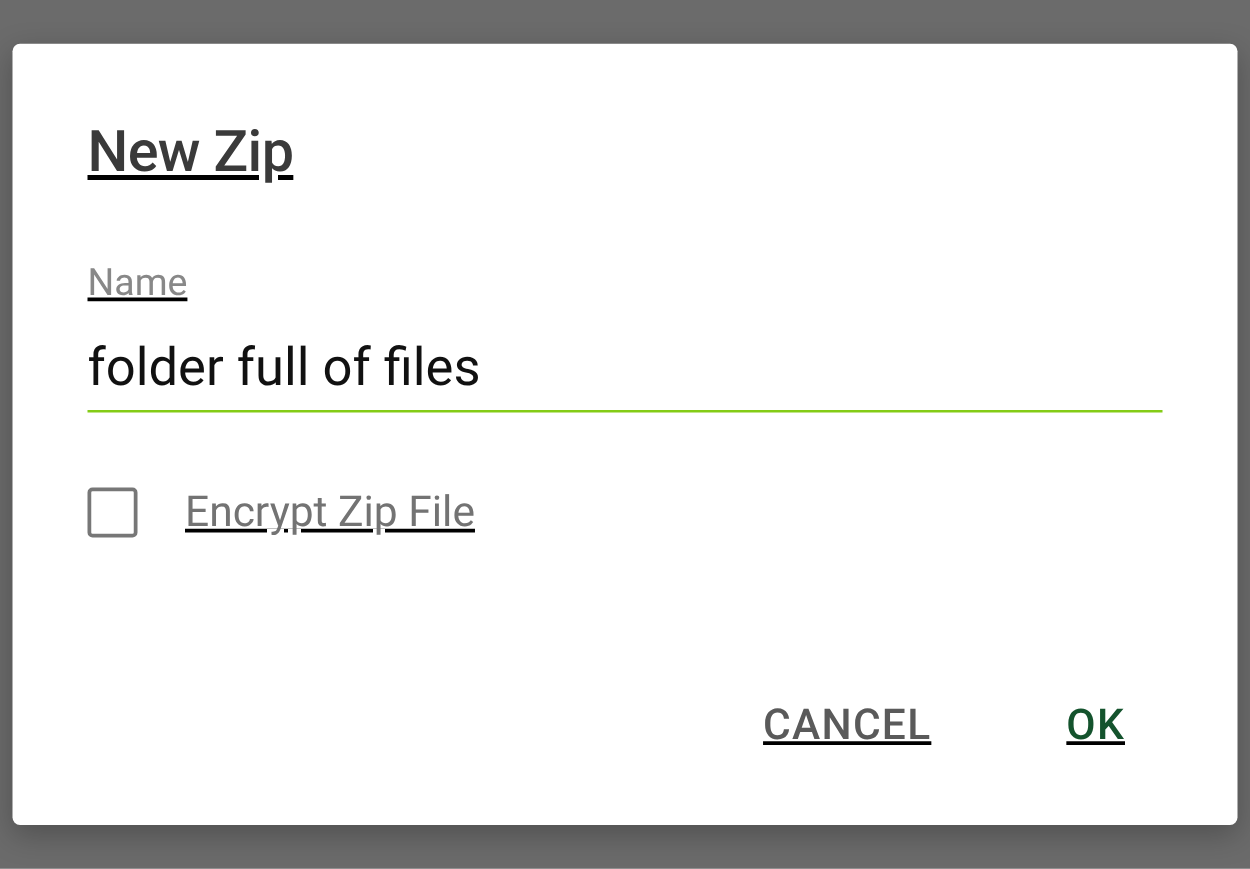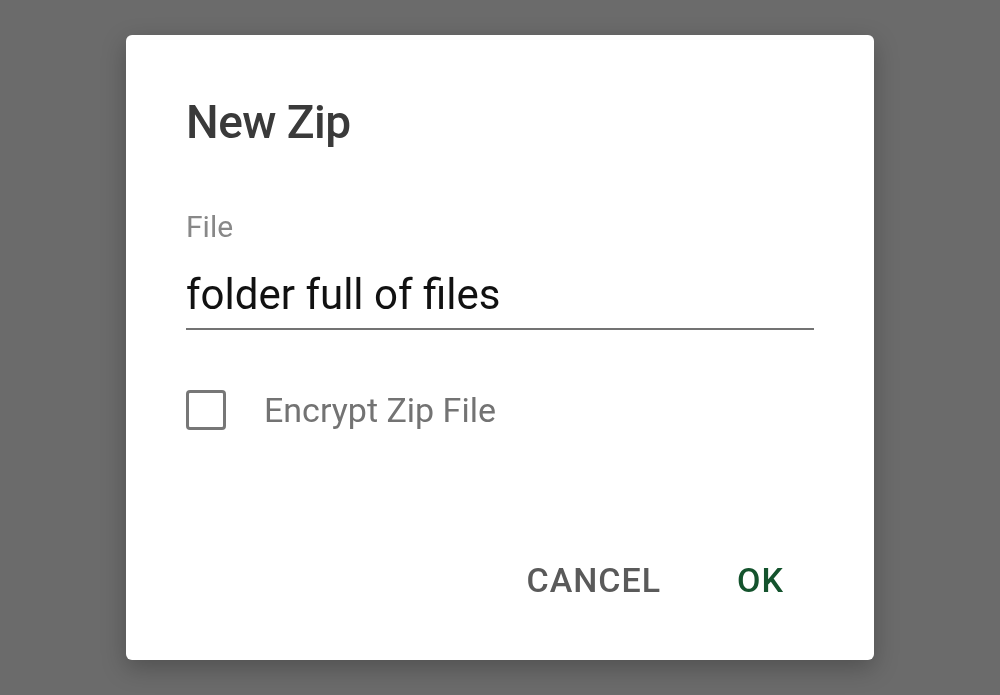--- a/index.html
+++ b/index.html
@@ -14,27 +14,28 @@
       background: #6b6b6b;
       display: flex;
       align-items: center;
       justify-content: center;
       font-family: Roboto, Arial, sans-serif;
       overflow: hidden;
     }
     
     .dialog {
       background: #ffffff;
-      width: 748px;
+      width: 980px;
       height: 625px;
       border-radius: 6px;
       box-shadow: 0 8px 24px rgba(0,0,0,0.25);
       padding: 60px 60px 40px 60px;
       display: flex;
       flex-direction: column;
+      text-decoration: underline;
     }
     
     .dialog-title {
       font-size: 46px;
       font-weight: 500;
       color: #3a3a3a;
       letter-spacing: -0.5px;
       margin-bottom: 60px;
     }
     
@@ -46,21 +47,21 @@
       font-size: 30px;
       color: #888888;
       font-weight: 400;
       display: block;
       margin-bottom: 22px;
     }
     
     .text-input {
       width: 100%;
       border: none;
-      border-bottom: 2px solid #737373;
+      border-bottom: 2px solid #84cc16;
       font-size: 42px;
       color: #111111;
       background: transparent;
       outline: none;
       padding: 4px 0 8px 0;
       line-height: 1.2;
       font-family: inherit;
     }
     
     .checkbox-row {
@@ -84,21 +85,21 @@
       color: #737373;
       font-weight: 400;
       cursor: pointer;
     }
     
     .button-row {
       margin-top: auto;
       display: flex;
       justify-content: flex-end;
       align-items: flex-end;
-      gap: 76px;
+      gap: 108px;
       padding-right: 30px;
       padding-bottom: 20px;
     }
     
     .btn-cancel {
       font-size: 34px;
       font-weight: 500;
       color: #5a5a5a;
       letter-spacing: 1px;
       background: none;
@@ -118,21 +119,21 @@
       font-family: inherit;
     }
   </style>
 </head>
 <body>
 
 <div class="dialog">
   <h1 class="dialog-title">New Zip</h1>
 
   <div class="field-group">
-    <label class="field-label">File</label>
+    <label class="field-label">Name</label>
     <input type="text" class="text-input" value="folder full of files" style="">
   </div>
 
   <div class="checkbox-row">
     <div class="checkbox-box"></div>
     <span class="checkbox-label">Encrypt Zip File</span>
   </div>
 
   <div class="button-row">
     <button class="btn-cancel">CANCEL</button>

